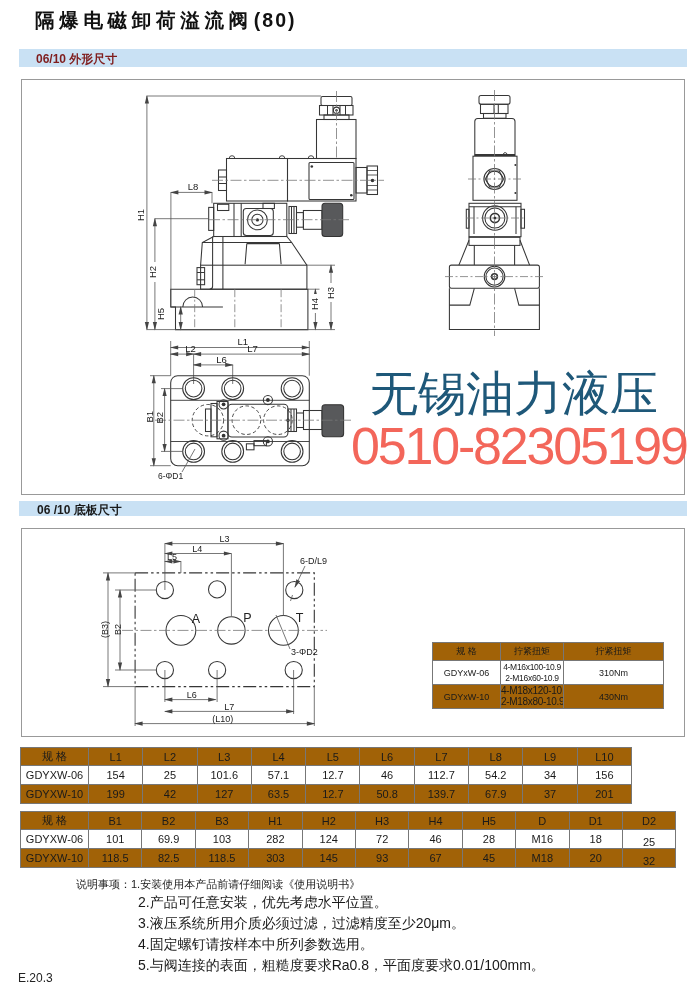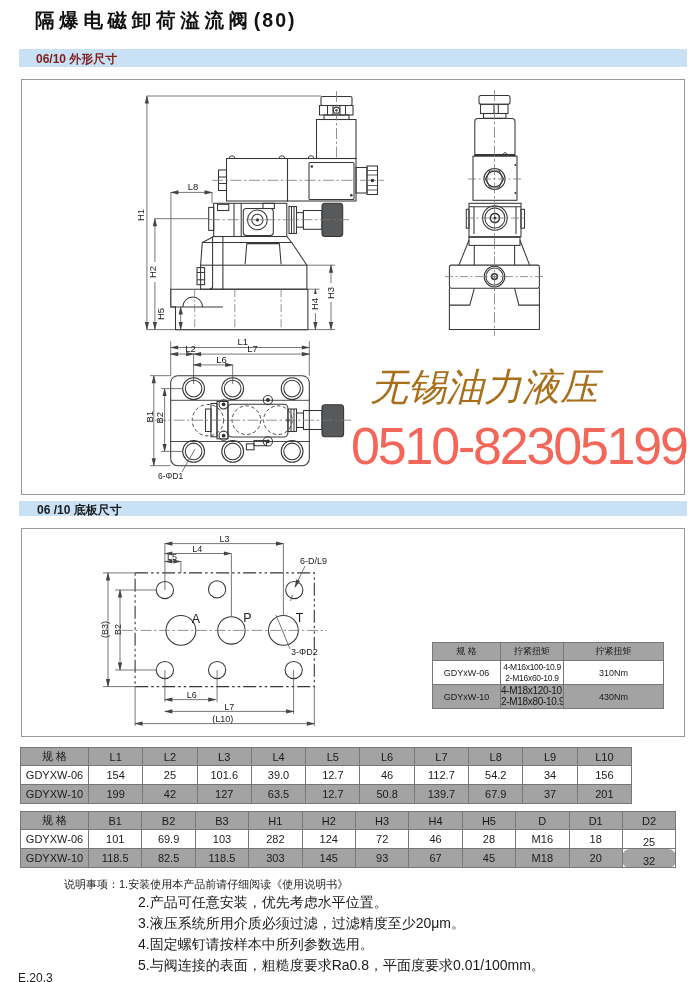--- a/index.html
+++ b/index.html
@@ -1,20 +1,20 @@
 <!DOCTYPE html>
 <html><head>
 <meta charset="utf-8">
 <style>
   html,body{margin:0;padding:0;}
   body{width:700px;height:982px;background:#ffffff;font-family:"Liberation Sans",sans-serif;position:relative;overflow:hidden;}
   .abs{position:absolute;}
   table{border-collapse:collapse;table-layout:fixed;}
   td{border:1px solid #777;text-align:center;vertical-align:middle;color:#1a1a1a;padding:0;overflow:hidden;}
-  .g{background:#a3a3a3;}
+  .g{background:#a16207;}
 </style>
 </head>
 <body>
 
 <div class="abs" style="left:35px;top:7px;font-size:19.5px;font-weight:bold;color:#111;"><span style="letter-spacing:4.7px;">隔爆电磁卸荷溢流阀</span><span style="letter-spacing:2px;margin-left:1px;">(</span><span style="letter-spacing:2px;">80</span><span>)</span></div>
 
 <div class="abs" style="left:19px;top:49px;width:668px;height:18px;background:#c9e1f4;"></div>
 
 <div class="abs" style="left:36px;top:51px;font-size:12px;font-weight:bold;color:#7f1d1d;">06/10 外形尺寸</div>
 
@@ -68,21 +68,21 @@
         <td>L7</td>
         <td>L8</td>
         <td>L9</td>
         <td>L10</td>
       </tr>
 <tr style="height:19px;background:#fff;">
         <td>GDYXW-06</td>
         <td>154</td>
         <td>25</td>
         <td>101.6</td>
-        <td>39.0</td>
+        <td>57.1</td>
         <td>12.7</td>
         <td>46</td>
         <td>112.7</td>
         <td>54.2</td>
         <td>34</td>
         <td>156</td>
       </tr>
 <tr class="g" style="height:19px;">
         <td>GDYXW-10</td>
         <td>199</td>
@@ -138,35 +138,35 @@
         <td>118.5</td>
         <td>82.5</td>
         <td>118.5</td>
         <td>303</td>
         <td>145</td>
         <td>93</td>
         <td>67</td>
         <td>45</td>
         <td>M18</td>
         <td>20</td>
-        <td style="vertical-align:bottom;border-radius:8px;">32</td>
+        <td style="vertical-align:bottom;">32</td>
       </tr>
 </tbody>
   </table>
 
-<div class="abs" style="left:64px;top:877px;font-size:11px;color:#1a1a1a;text-align:center;">说明事项：1.安装使用本产品前请仔细阅读《使用说明书》</div>
+<div class="abs" style="left:76px;top:877px;font-size:11px;color:#1a1a1a;text-align:center;">说明事项：1.安装使用本产品前请仔细阅读《使用说明书》</div>
 
 <div class="abs" style="left:138px;top:891.7px;font-size:14px;color:#1a1a1a;line-height:21px;white-space:pre;">2.产品可任意安装，优先考虑水平位置。
 3.液压系统所用介质必须过滤，过滤精度至少20μm。
 4.固定螺钉请按样本中所列参数选用。
 5.与阀连接的表面，粗糙度要求Ra0.8，平面度要求0.01/100mm。</div>
 
 <div class="abs" style="left:18px;top:970.5px;font-size:12px;color:#222;">E.20.3</div>
 
-<div class="abs" style="left:370px;top:362px;font-size:38px;color:#a16207;opacity:0.92;font-style:italic;">无锡油力液压</div>
+<div class="abs" style="left:370px;top:362px;font-size:48px;color:#0c4a6e;opacity:0.92;">无锡油力液压</div>
 
 <div class="abs" style="left:351px;top:416px;font-size:52px;color:#f25a4d;opacity:0.92;letter-spacing:-2.2px;">0510-82305199</div>
 <svg class="abs" style="left:0;top:0;" width="700" height="982" viewBox="0 0 700 982">
 <defs>
 <marker id="ar" markerWidth="9" markerHeight="8" refX="8" refY="3" orient="auto-start-reverse" markerUnits="userSpaceOnUse">
         <path d="M9 3 L0.5 0.9 L0.5 5.1 Z" fill="#444"></path>
       </marker>
 </defs>
 <g fill="none" stroke="#363636" stroke-width="1.05">
 

